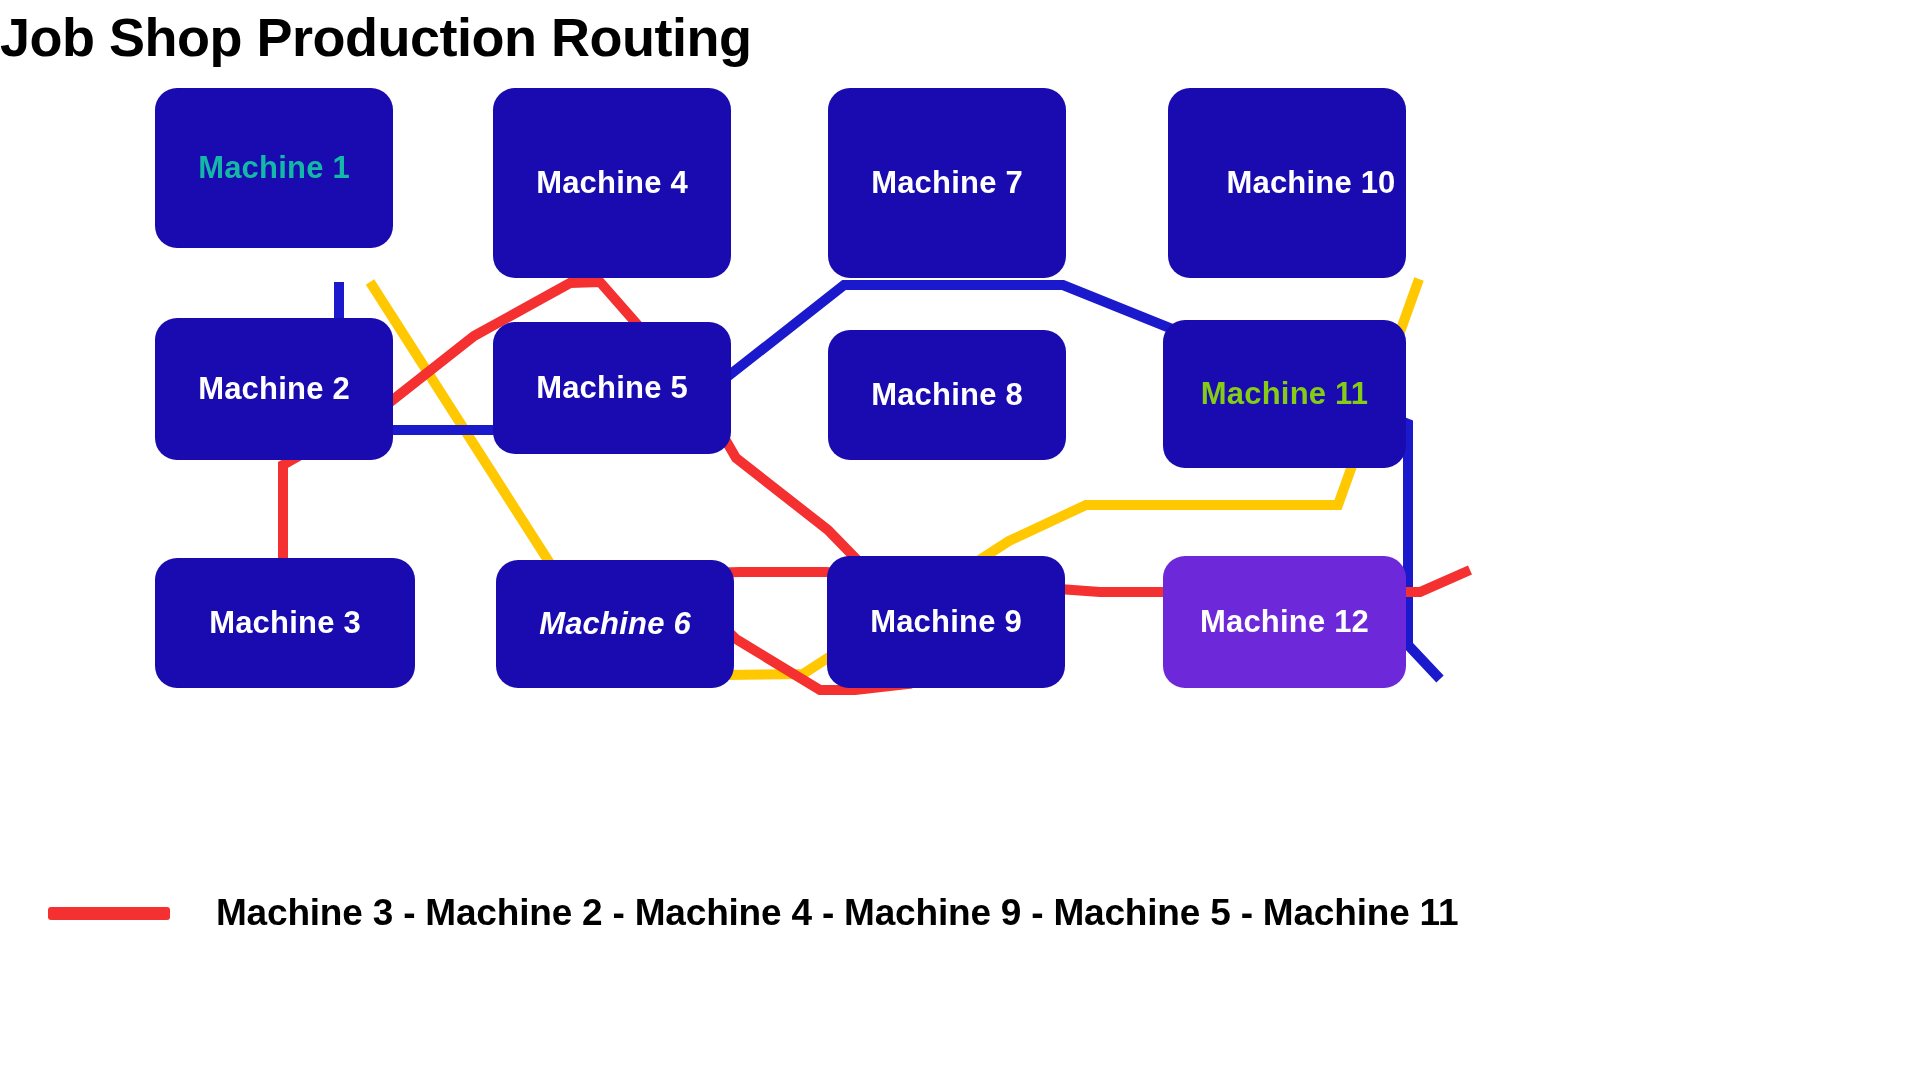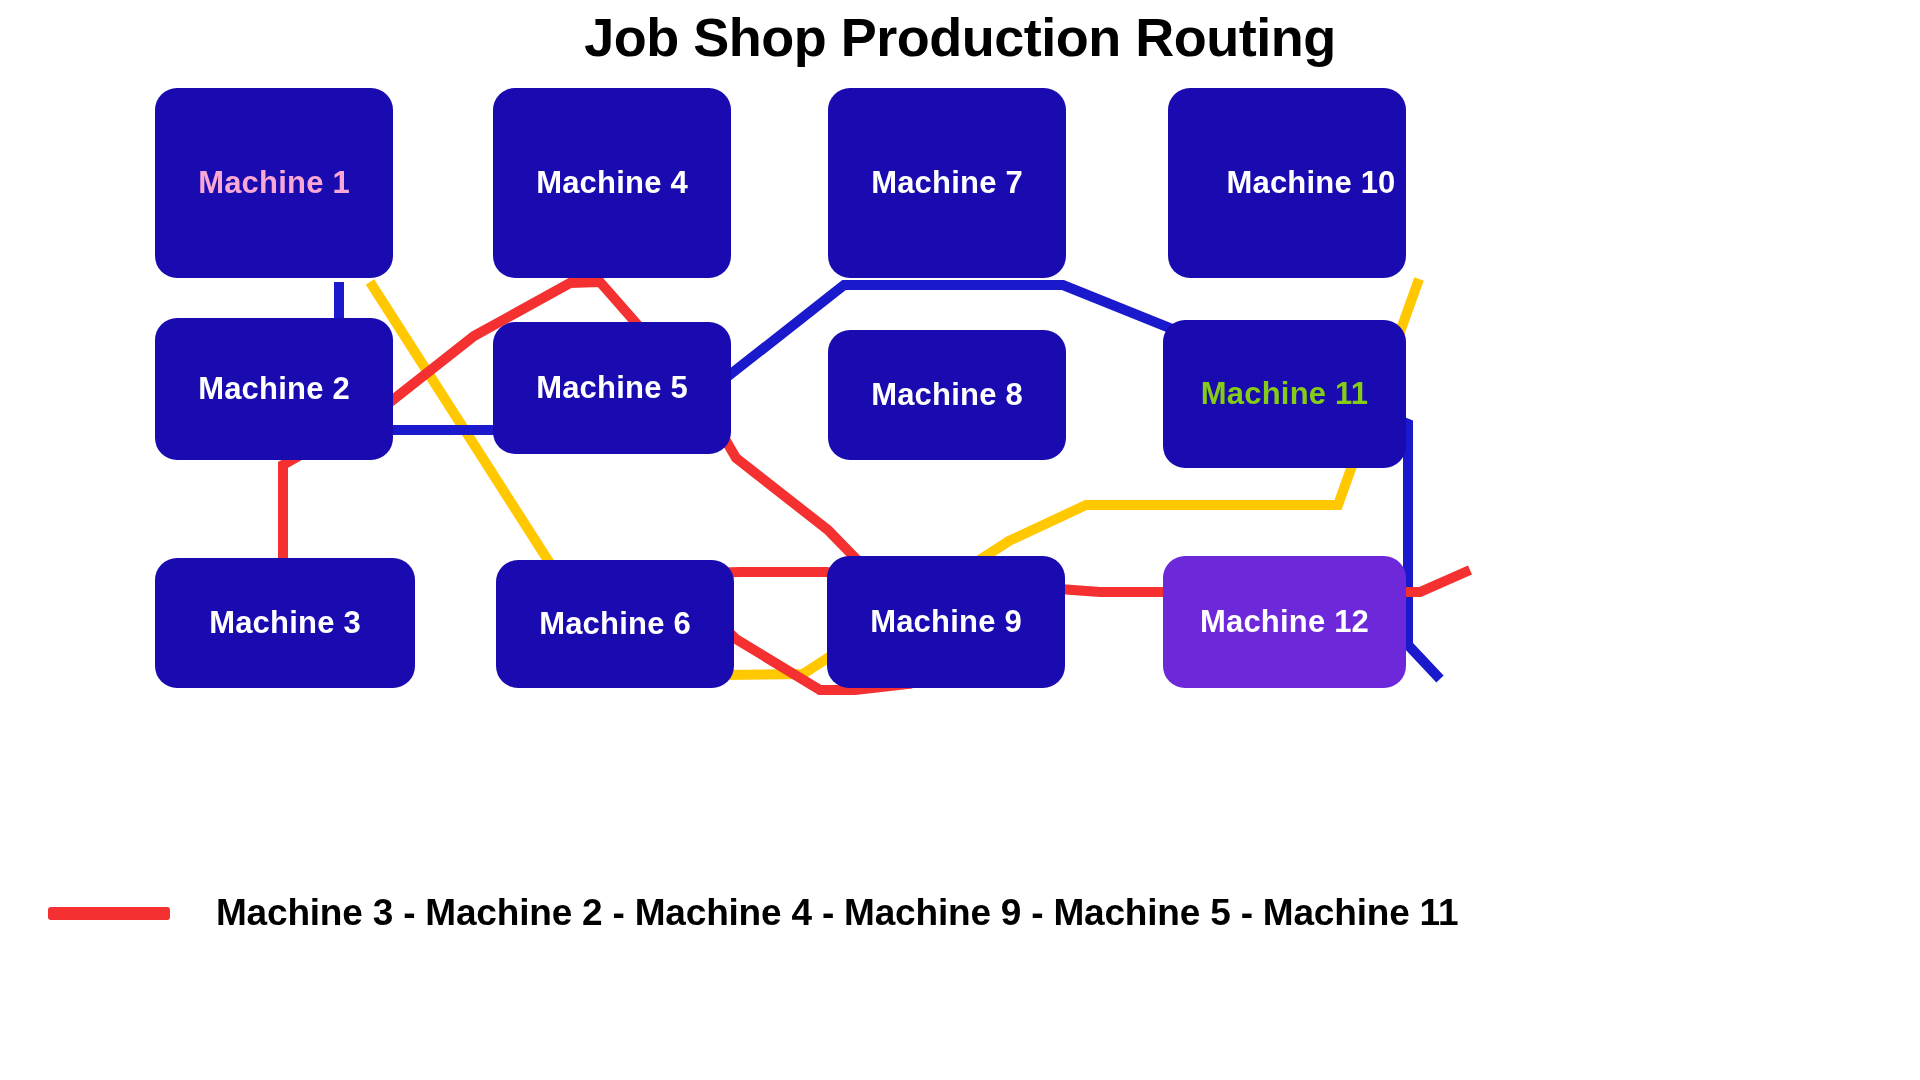--- a/index.html
+++ b/index.html
@@ -17,21 +17,20 @@
     position: relative;
     width: 1920px;
     height: 1080px;
     background: #ffffff;
   }
   #title {
     position: absolute;
     left: 0;
     top: 6px;
     width: 1920px;
-    text-align: center;
     font-size: 54px;
     font-weight: bold;
     color: #000000;
     letter-spacing: -0.5px;
     font-family: "Liberation Sans", sans-serif;
   }
   #edges {
     position: absolute;
     left: 0;
     top: 0;
@@ -89,21 +88,21 @@
 
   <svg id="edges" viewBox="0 0 1920 1080" preserveAspectRatio="none">
     <g id="edge-group">
         <polyline points="370,282 551,565 651,676 803,674 1009,541 1086,505 1182,505 1338,505 1419,279" fill="none" stroke="#FFC800" stroke-width="10" stroke-linecap="butt" stroke-linejoin="miter" id="route-yellow"></polyline>
         <polyline points="339,282 339,395 339,430 493,430 598,430 598,404 708,392 844,285 1063,285 1408,424 1408,520 1408,645 1440,679" fill="none" stroke="#1A1ACC" stroke-width="10" stroke-linecap="butt" stroke-linejoin="miter" id="route-blue"></polyline>
         <polyline points="283,562 283,558 283,465 380,410 474,336 570,283 600,282 700,396 736,458 828,530 900,604 907,684 855,690 820,690 736,639 670,574 740,572 826,572 1100,592 1420,592 1470,570" fill="none" stroke="#F43030" stroke-width="10" stroke-linecap="butt" stroke-linejoin="miter" id="route-red"></polyline>
       </g>
   </svg>
 
   <div id="nodes-layer">
-      <div class="node" style="left: 155px; top: 88px; width: 238px; height: 190px; background: rgb(26, 11, 176); color: #f9a8d4;">
+      <div class="node" style="left: 155px; top: 88px; width: 238px; height: 160px; background: rgb(26, 11, 176); color: #14b8a6;">
         <span>Machine 1</span>
       </div>
       <div class="node" style="left: 493px; top: 88px; width: 238px; height: 190px; background: rgb(26, 11, 176); color: rgb(255, 255, 255);">
         <span>Machine 4</span>
       </div>
       <div class="node" style="left: 828px; top: 88px; width: 238px; height: 190px; background: rgb(26, 11, 176); color: rgb(255, 255, 255);">
         <span>Machine 7</span>
       </div>
       <div class="node" style="left: 1168px; top: 88px; width: 238px; height: 190px; background: rgb(26, 11, 176); color: rgb(255, 255, 255); padding-left: 48px;">
         <span>Machine 10</span>
@@ -116,21 +115,21 @@
       </div>
       <div class="node" style="left: 828px; top: 330px; width: 238px; height: 130px; background: rgb(26, 11, 176); color: rgb(255, 255, 255);">
         <span>Machine 8</span>
       </div>
       <div class="node" style="left: 1163px; top: 320px; width: 243px; height: 148px; background: rgb(26, 11, 176); color: #84cc16;">
         <span>Machine 11</span>
       </div>
       <div class="node" style="left: 155px; top: 558px; width: 260px; height: 130px; background: rgb(26, 11, 176); color: rgb(255, 255, 255);">
         <span>Machine 3</span>
       </div>
-      <div class="node" style="left: 496px; top: 560px; width: 238px; height: 128px; background: rgb(26, 11, 176); color: rgb(255, 255, 255);">
+      <div class="node" style="left: 496px; top: 560px; width: 238px; height: 128px; background: rgb(26, 11, 176); color: rgb(255, 255, 255); font-style: italic;">
         <span>Machine 6</span>
       </div>
       <div class="node" style="left: 827px; top: 556px; width: 238px; height: 132px; background: rgb(26, 11, 176); color: rgb(255, 255, 255);">
         <span>Machine 9</span>
       </div>
       <div class="node" style="left: 1163px; top: 556px; width: 243px; height: 132px; background: #6d28d9; color: rgb(255, 255, 255);">
         <span>Machine 12</span>
       </div>
     </div>
 

